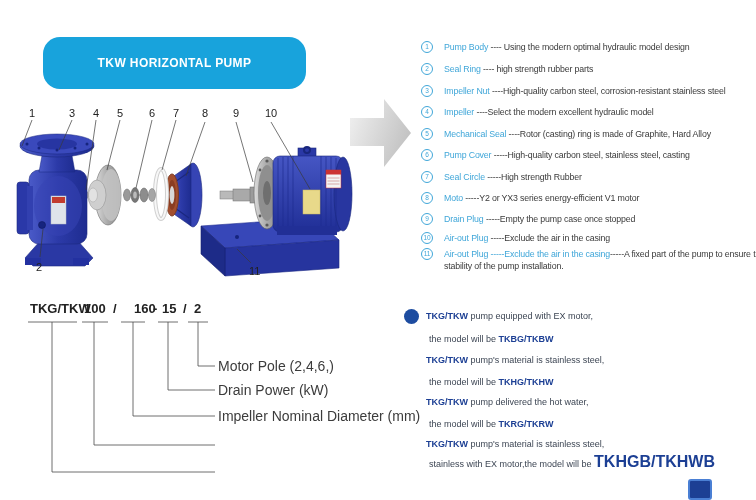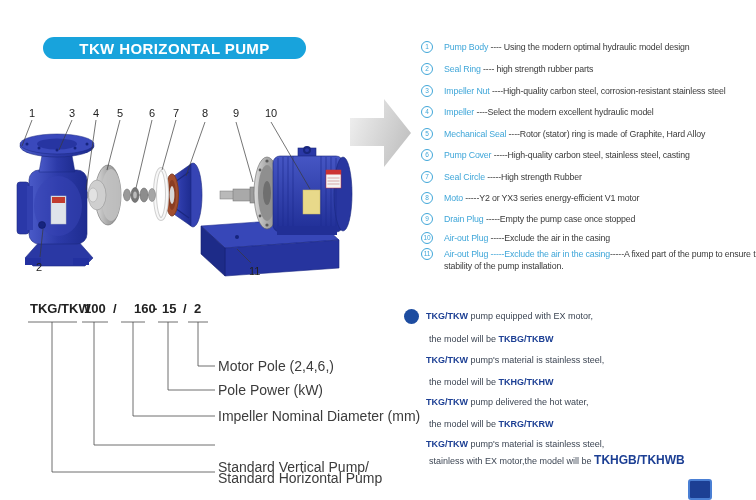--- a/index.html
+++ b/index.html
@@ -1,22 +1,22 @@
 <!DOCTYPE html>
 <html><head>
 <meta charset="utf-8">
 <style>
   html,body{margin:0;padding:0;background:#fff;}
   #page{position:relative;width:756px;height:500px;background:#ffffff;overflow:hidden;
         font-family:"Liberation Sans",sans-serif;}
 
   
-  .banner{position:absolute;left:43px;top:37px;width:263px;height:22px;border-radius:17px;
+  .banner{position:absolute;left:43px;top:37px;width:263px;height:52px;border-radius:17px;
           background:#18a3dc;display:flex;align-items:center;justify-content:center;
-          color:#ffffff;font-weight:bold;font-size:15px;letter-spacing:.4px;}
+          color:#ffffff;font-weight:bold;font-size:12px;letter-spacing:.4px;}
 
   
   .parts-list{position:absolute;left:421px;top:36px;width:335px;}
   .part-item{position:absolute;left:0;padding-left:23px;font-size:8.8px;letter-spacing:-.15px;
              line-height:12px;white-space:nowrap;color:#3a3a3a;}
   .part-item.wrap{white-space:normal;width:330px;}
   .pnum{position:absolute;left:0;top:0;width:10px;height:10px;border:1px solid #41a7d9;
         border-radius:50%;color:#41a7d9;font-size:6.5px;line-height:10px;text-align:center;
         letter-spacing:0;}
   .pname{color:#41a7d9;}
@@ -27,21 +27,21 @@
   .model-row span{position:absolute;top:0;}
   .mlabel{position:absolute;font-size:14px;color:#3c3c3c;line-height:11px;}
 
   
   .notes{position:absolute;left:402px;top:303px;width:345px;}
   .bullet{position:absolute;left:2px;top:6px;width:15px;height:15px;border-radius:50%;background:#1d4ca0;}
   .nline{position:absolute;left:24px;font-size:9px;color:#3d4654;white-space:nowrap;}
   .nline.cont{left:27px;}
   .lead{font-weight:bold;color:#1c3f94;}
   .code{font-weight:bold;color:#1c3f94;}
-  .code.big{font-size:12px;}
+  .code.big{font-size:16px;}
 
   
   .corner-logo{position:absolute;left:688px;top:479px;width:24px;height:21px;border-radius:3px;
                background:#1c3f94;border:2px solid #4a7fd4;box-sizing:border-box;}
 
   svg text{font-family:"Liberation Sans",sans-serif;}
 </style>
 </head>
 <body>
 
@@ -203,21 +203,21 @@
       </linearGradient>
     </defs>
     <polygon points="0,22 34,22 34,3 61,37 34,71 34,50 0,50" fill="url(#ag)"></polygon>
   </svg>
 
   <div class="parts-list">
     <div class="part-item" style="top:5px"><span class="pnum">1</span><span class="pname">Pump Body</span> <span class="pdesc">---- Using the modern optimal hydraulic model design</span></div>
     <div class="part-item" style="top:27px"><span class="pnum">2</span><span class="pname">Seal Ring</span> <span class="pdesc">---- high strength rubber parts</span></div>
     <div class="part-item" style="top:49px"><span class="pnum">3</span><span class="pname">Impeller Nut</span> <span class="pdesc">----High-quality carbon steel, corrosion-resistant stainless steel</span></div>
     <div class="part-item" style="top:70px"><span class="pnum">4</span><span class="pname">Impeller</span> <span class="pdesc">----Select the modern excellent hydraulic model</span></div>
-    <div class="part-item" style="top:92px"><span class="pnum">5</span><span class="pname">Mechanical Seal</span> <span class="pdesc">----Rotor (stator) ring is made of Graphite, Hard Alloy</span></div>
+    <div class="part-item" style="top:92px"><span class="pnum">5</span><span class="pname">Mechanical Seal</span> <span class="pdesc">----Rotor (casting) ring is made of Graphite, Hard Alloy</span></div>
     <div class="part-item" style="top:113px"><span class="pnum">6</span><span class="pname">Pump Cover</span> <span class="pdesc">-----High-quality carbon steel, stainless steel, casting</span></div>
     <div class="part-item" style="top:135px"><span class="pnum">7</span><span class="pname">Seal Circle</span> <span class="pdesc">-----High strength Rubber</span></div>
     <div class="part-item" style="top:156px"><span class="pnum">8</span><span class="pname">Moto</span> <span class="pdesc">-----Y2 or YX3 series energy-efficient V1 motor</span></div>
     <div class="part-item" style="top:177px"><span class="pnum">9</span><span class="pname">Drain Plug</span> <span class="pdesc">-----Empty the pump case once stopped</span></div>
     <div class="part-item" style="top:196px"><span class="pnum">10</span><span class="pname">Air-out Plug</span> <span class="pdesc">-----Exclude the air in the casing</span></div>
     <div class="part-item wrap" style="top:212px"><span class="pnum">11</span><span class="pname">Air-out Plug -----Exclude the air in the casing</span><span class="pdesc">-----A fixed part of the pump to ensure the stability of the pump installation.</span></div>
   </div>
 
   <div class="model-row">
     <span style="left:30px">TKG/TKW</span>
@@ -239,26 +239,22 @@
       <line x1="163" y1="4" x2="183" y2="4"></line>
       <polyline points="173,4 173,48 190,48"></polyline>
       <polyline points="143,4 143,72 190,72"></polyline>
       <polyline points="108,4 108,98 190,98"></polyline>
       <polyline points="69,4 69,127 190,127"></polyline>
       <polyline points="27,4 27,154 190,154"></polyline>
     </g>
   </svg>
 
   <div class="mlabel" style="left:218px;top:361px">Motor Pole (2,4,6,)</div>
-  <div class="mlabel" style="left:218px;top:385px">Pole Power (kW)</div>
+  <div class="mlabel" style="left:218px;top:385px">Drain Power (kW)</div>
   <div class="mlabel" style="left:218px;top:411px">Impeller Nominal Diameter (mm)</div>
-  <div class="mlabel" style="left:218px;top:462px">
-    <div>Standard Vertical Pump/</div>
-    <div>Standard Horizontal Pump</div>
-  </div>
 
   <div class="notes">
     <div class="bullet"></div>
     <div class="nline" style="top:8px"><span class="lead">TKG/TKW</span><span> pump equipped with EX motor,</span></div>
     <div class="nline cont" style="top:31px"><span>the model will be </span><span class="code">TKBG/TKBW</span></div>
     <div class="nline" style="top:52px"><span class="lead">TKG/TKW</span><span> pump's material is stainless steel,</span></div>
     <div class="nline cont" style="top:74px"><span>the model will be </span><span class="code">TKHG/TKHW</span></div>
     <div class="nline" style="top:94px"><span class="lead">TKG/TKW</span><span> pump delivered the hot water,</span></div>
     <div class="nline cont" style="top:116px"><span>the model will be </span><span class="code">TKRG/TKRW</span></div>
     <div class="nline" style="top:136px"><span class="lead">TKG/TKW</span><span> pump's material is stainless steel,</span></div>

